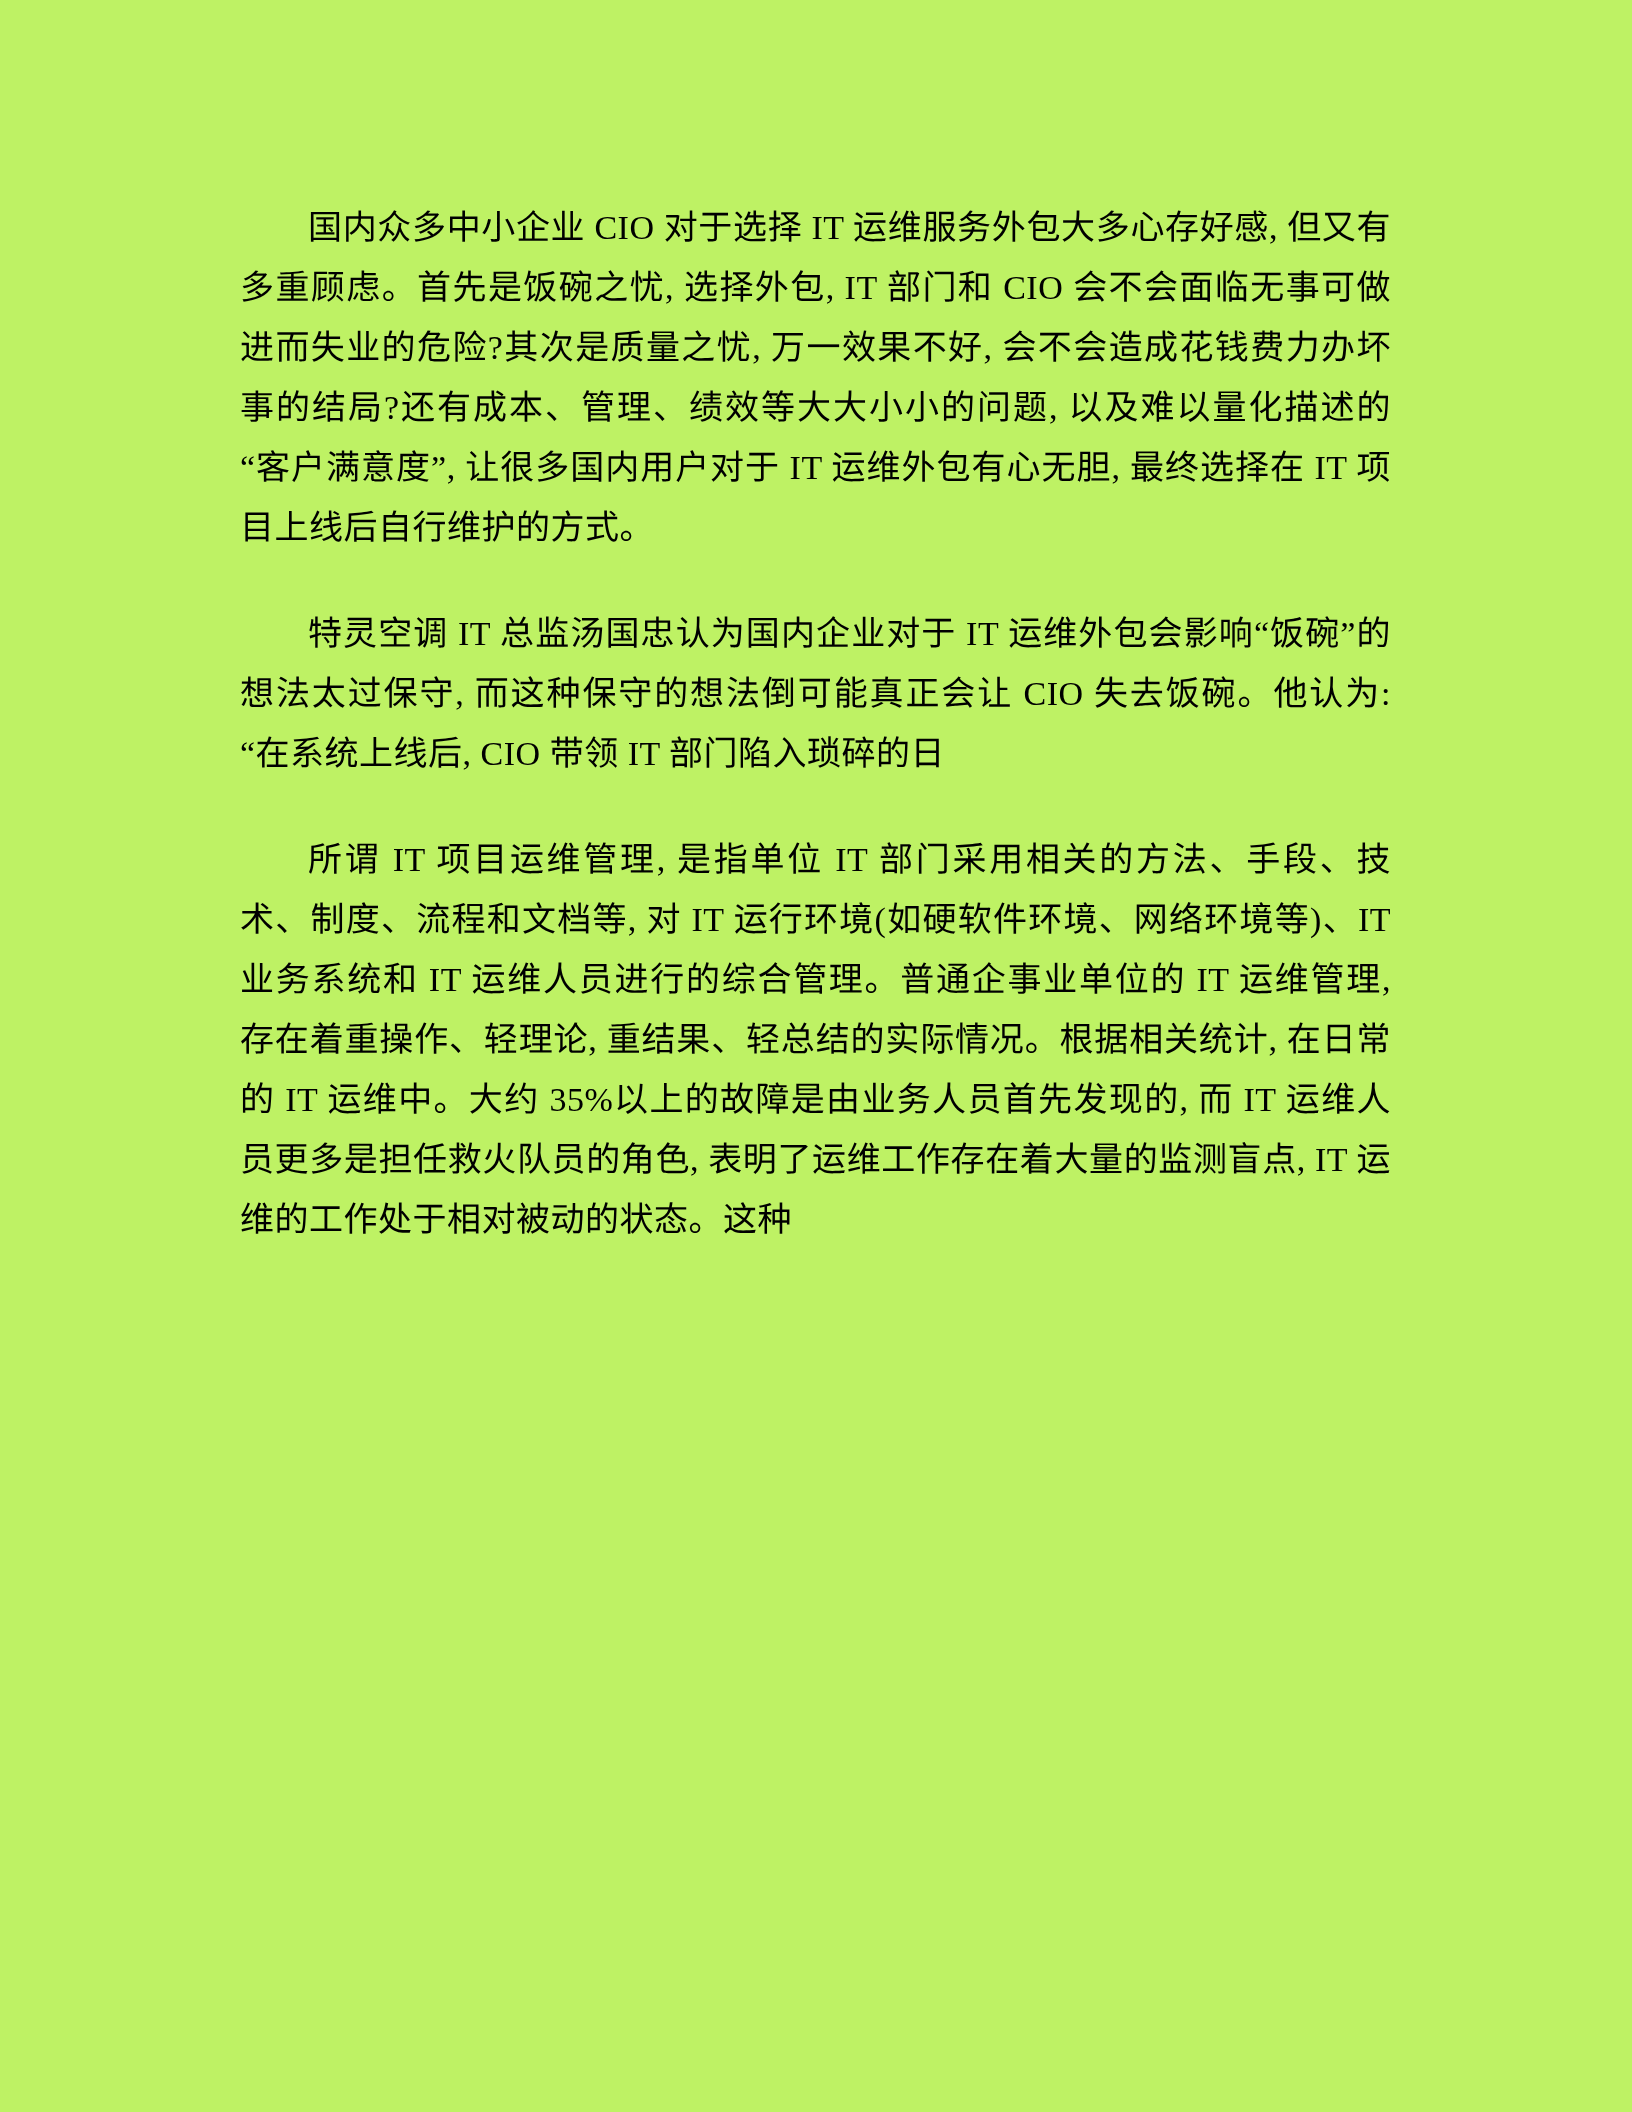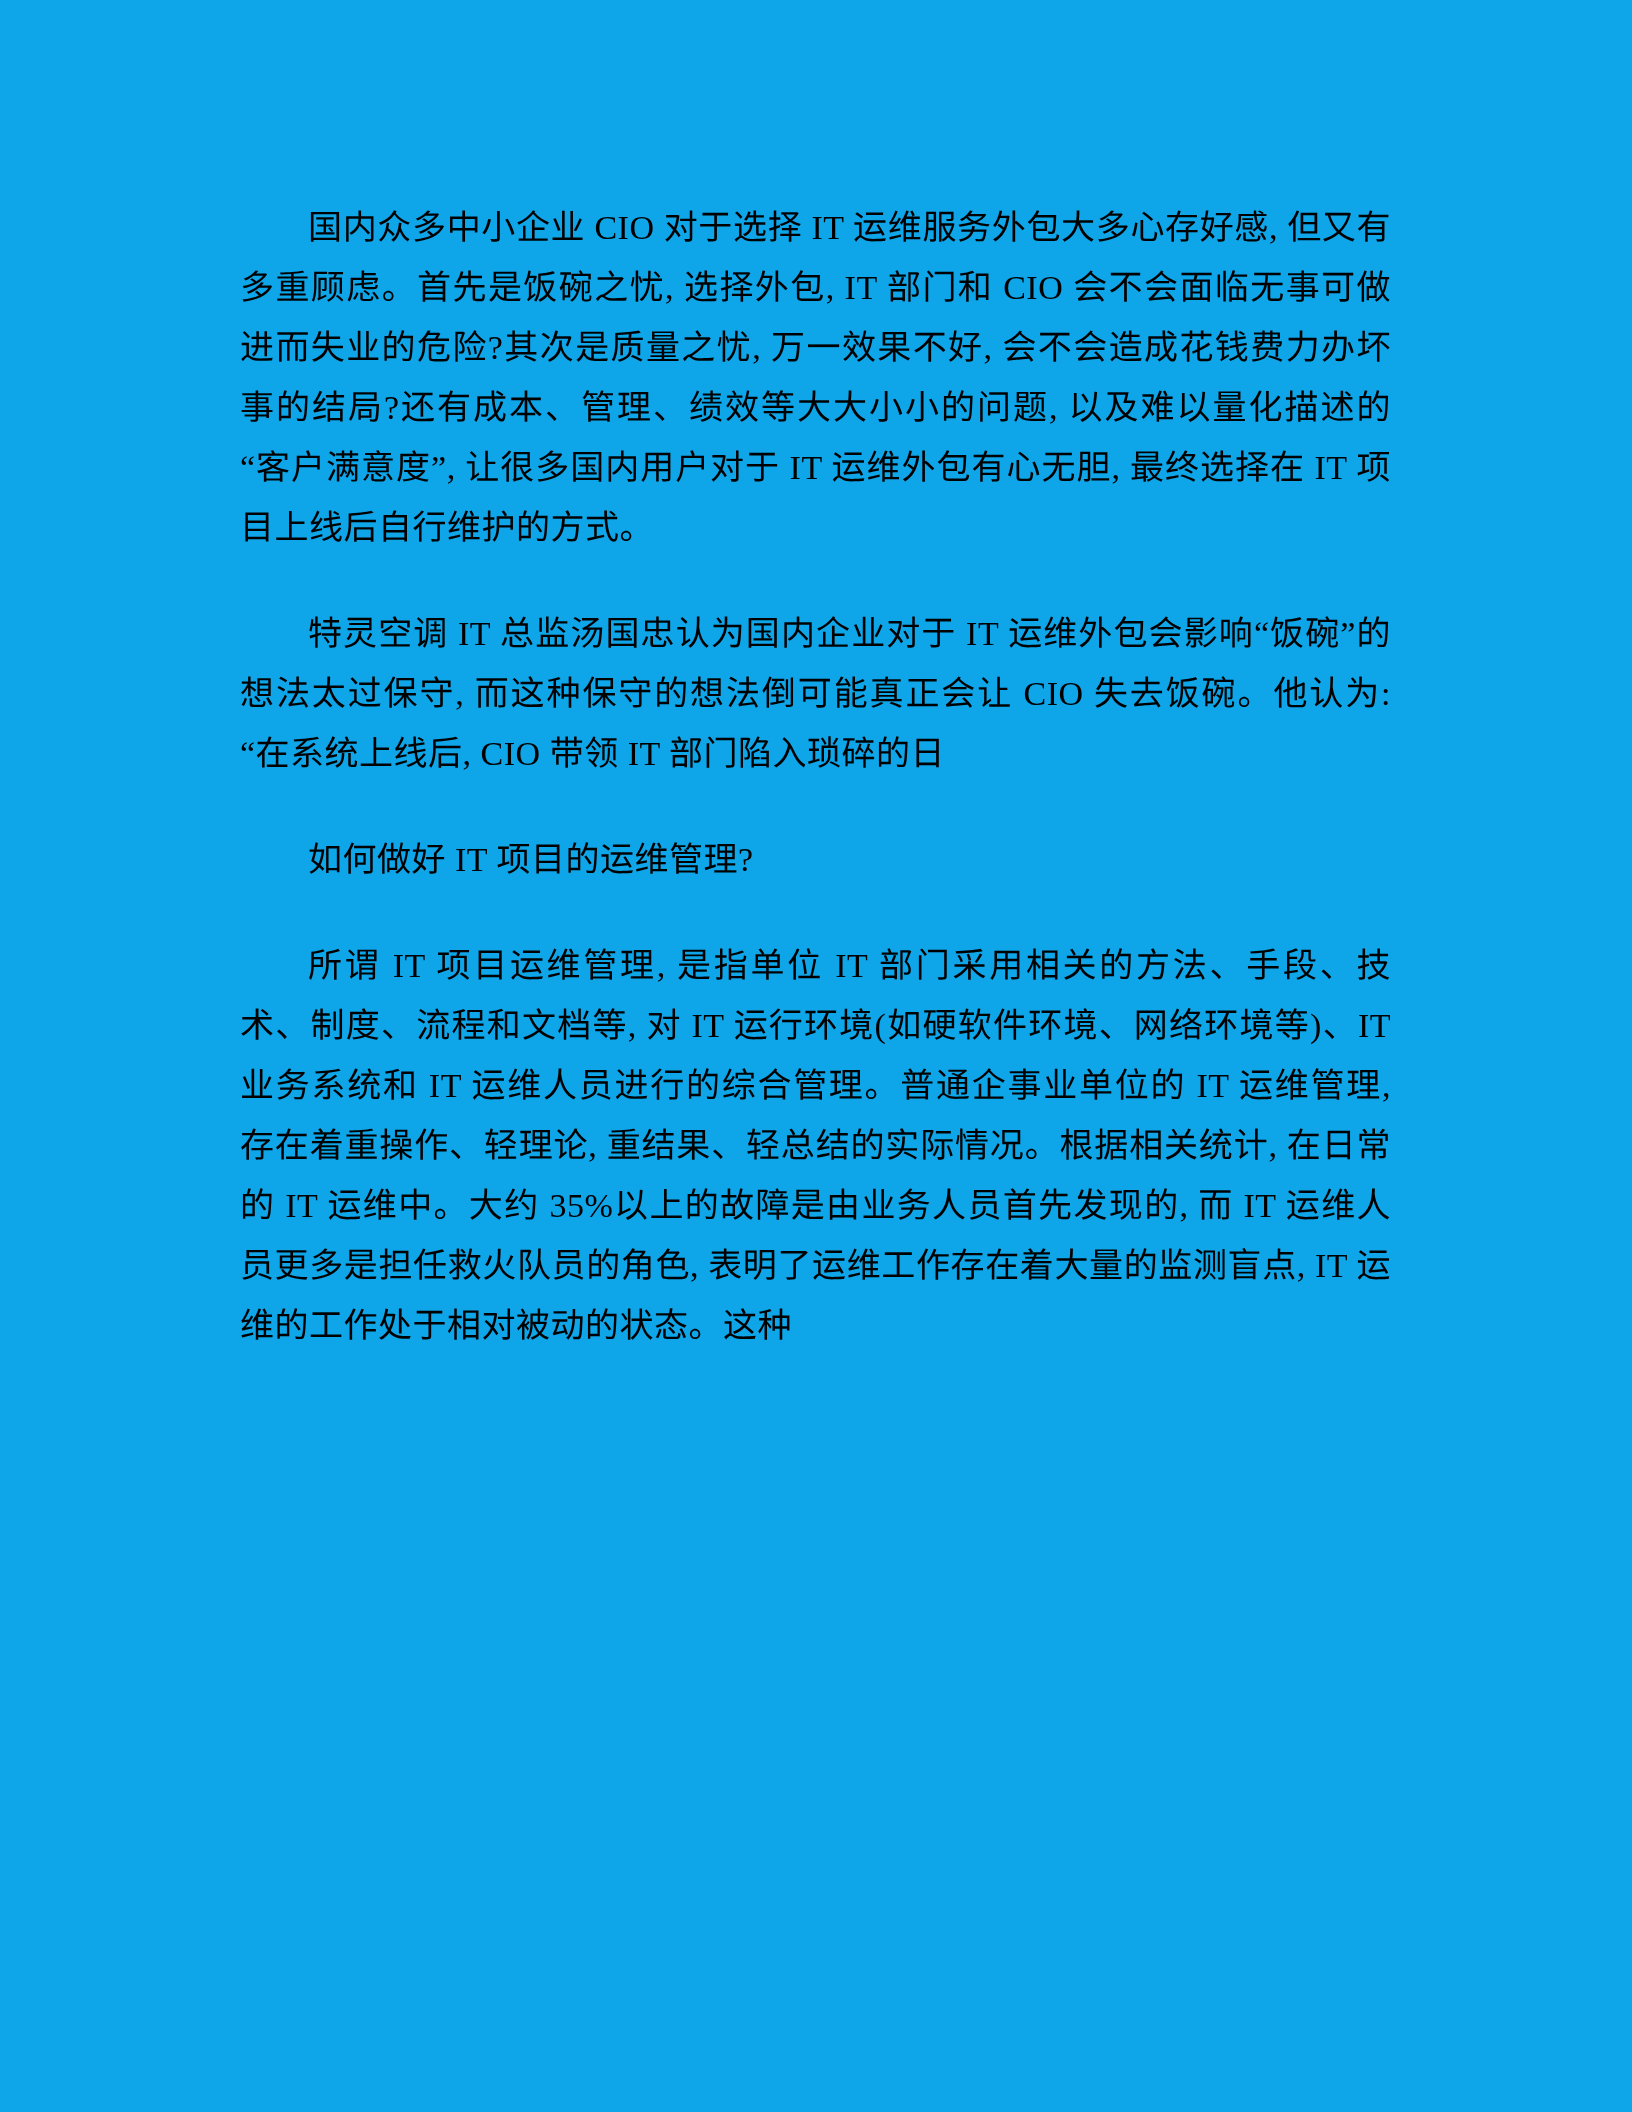--- a/index.html
+++ b/index.html
@@ -10,21 +10,21 @@
   body {
     width: 1632px;
     height: 2112px;
     overflow: hidden;
     font-family: "Liberation Serif", "DejaVu Serif", serif;
   }
   .page {
     box-sizing: border-box;
     width: 1632px;
     height: 2112px;
-    background: #0ea5e9;
+    background: #bef264;
     padding: 198px 241px 0 240px;
   }
   .para {
     margin: 0 0 46px 0;
     font-size: 34px;
     line-height: 60px;
     color: #000000;
     text-align: justify;
     text-justify: inter-ideograph;
     text-indent: 2em;
@@ -38,16 +38,15 @@
 </head>
 <body>
 
 <div class="page">
   <p class="para">国内众多中小企业 CIO 对于选择 IT 运维服务外包大多心存好感, 但又有多重顾虑。首先是饭碗之忧, 选择外包, IT 部门和 CIO 会不会面临无事可做进而失业的危险?其次是质量之忧, 万一效果不好, 会不会造成花钱费力办坏事的结局?还有成本、管理、绩效等大大小小的问题, 以及难以量化描述的“客户满意度”, 让很多国内用户对于 IT 运维外包有心无胆, 最终选择在 IT 项目上线后自行维护的方式。</p>
 
 
   <p class="para">特灵空调 IT 总监汤国忠认为国内企业对于 IT 运维外包会影响“饭碗”的想法太过保守, 而这种保守的想法倒可能真正会让 CIO 失去饭碗。他认为: “在系统上线后, CIO 带领 IT 部门陷入琐碎的日</p>
 
 
-  <p class="para">如何做好 IT 项目的运维管理?</p>
 
   <p class="para">所谓 IT 项目运维管理, 是指单位 IT 部门采用相关的方法、手段、技术、制度、流程和文档等, 对 IT 运行环境(如硬软件环境、网络环境等)、IT 业务系统和 IT 运维人员进行的综合管理。普通企事业单位的 IT 运维管理, 存在着重操作、轻理论, 重结果、轻总结的实际情况。根据相关统计, 在日常的 IT 运维中。大约 35%以上的故障是由业务人员首先发现的, 而 IT 运维人员更多是担任救火队员的角色, 表明了运维工作存在着大量的监测盲点, IT 运维的工作处于相对被动的状态。这种</p>
 </div>
 
 </body></html>

